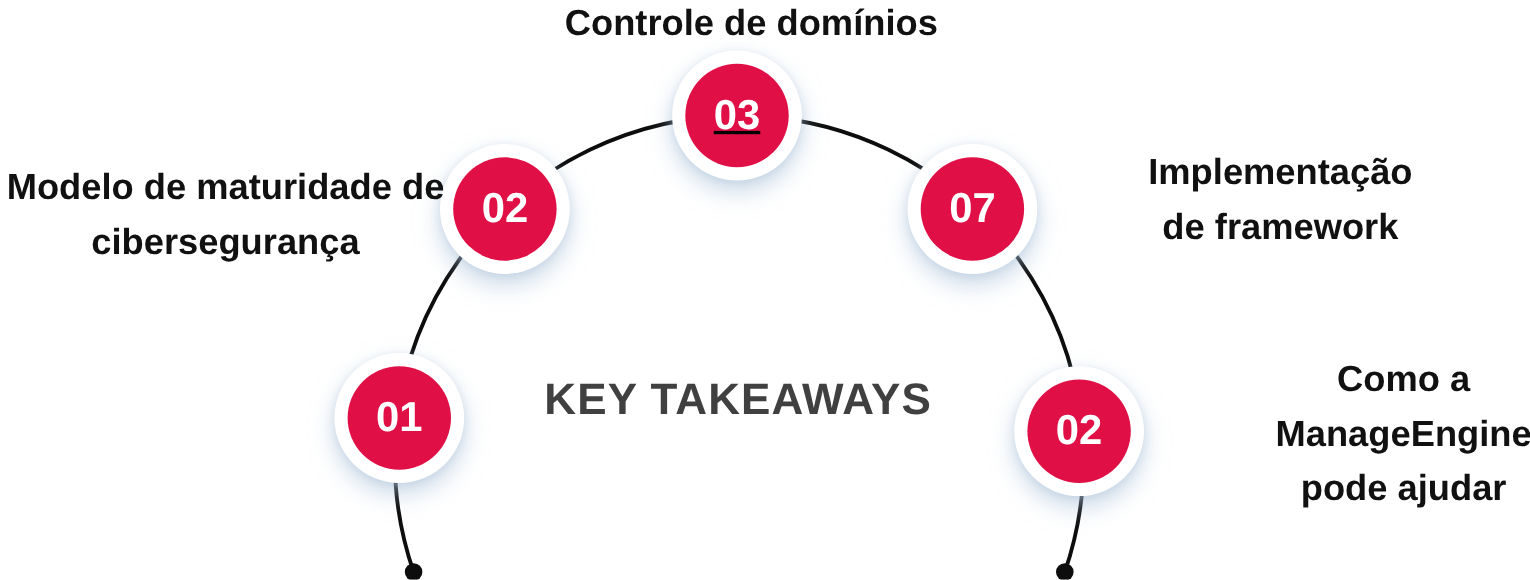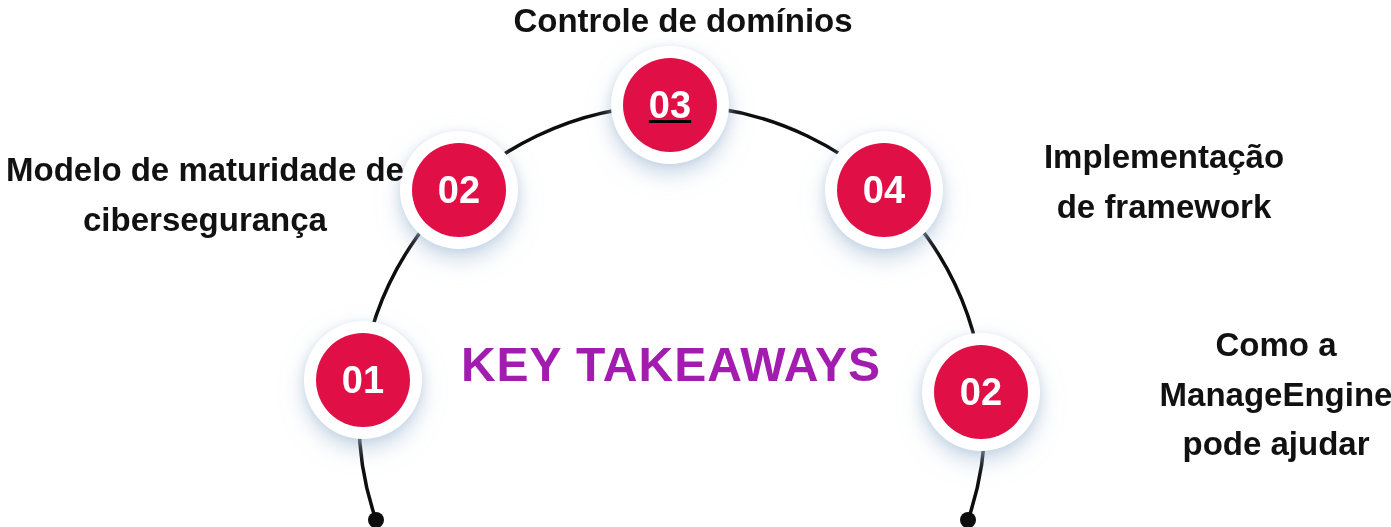--- a/index.html
+++ b/index.html
@@ -62,22 +62,22 @@
     text-align: center;
     color: var(--text);
     font-size: 33px;
     font-weight: bold;
     line-height: 1.5;
     white-space: pre-line;
   }
   .page-title {
     position: absolute;
     transform: translate(-50%, -50%);
-    color: #a21caf;
-    font-size: 48px;
+    color: #404040;
+    font-size: 40px;
     font-weight: bold;
     letter-spacing: 1px;
     white-space: nowrap;
   }
 </style>
 </head>
 <body>
 
 <div class="stage">
 
@@ -97,21 +97,21 @@
       <span class="node-number">02</span>
     </div>
   </div>
   <div class="node" style="left:670px; top:105px;text-decoration:underline;">
     <div class="node-circle">
       <span class="node-number">03</span>
     </div>
   </div>
   <div class="node" style="left:884px; top:190px;">
     <div class="node-circle">
-      <span class="node-number">04</span>
+      <span class="node-number">07</span>
     </div>
   </div>
   <div class="node" style="left:981px; top:392px;">
     <div class="node-circle">
       <span class="node-number">02</span>
     </div>
   </div>
 
   <div class="step-label" style="left:205px; top:194px;">Modelo de maturidade de
 cibersegurança</div>

